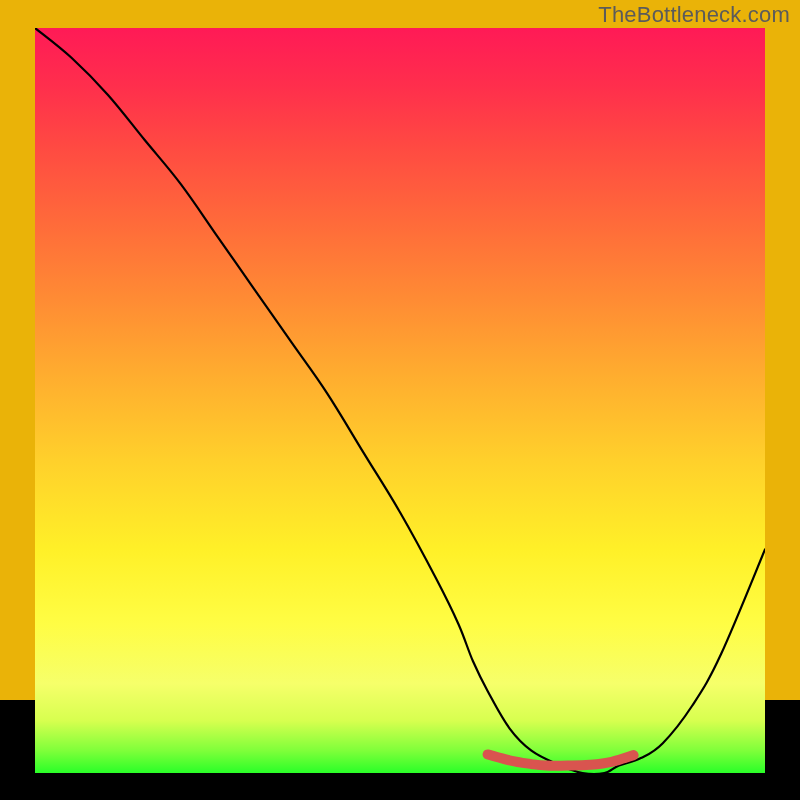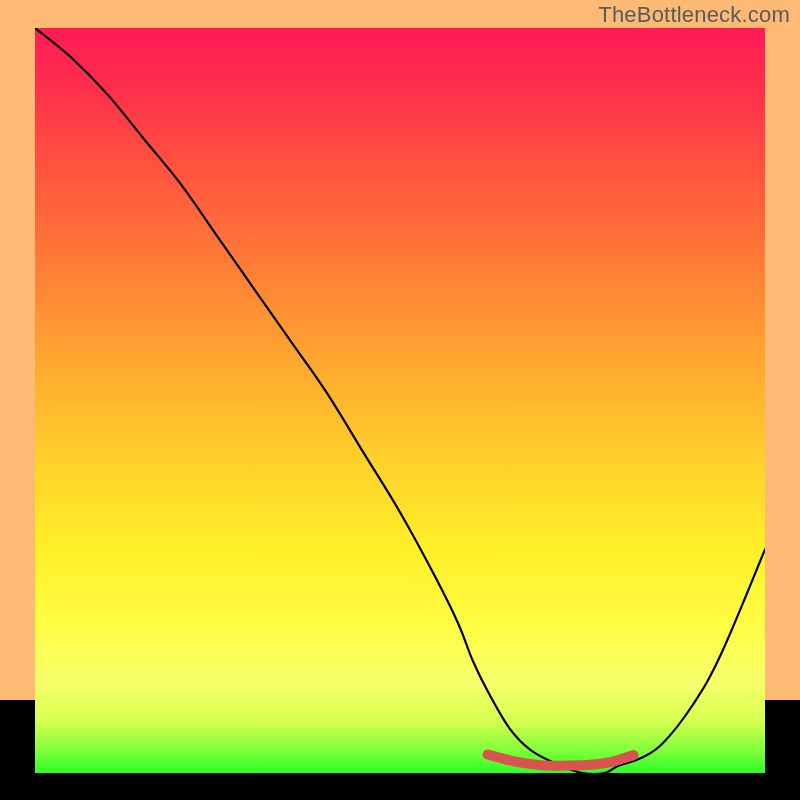--- a/index.html
+++ b/index.html
@@ -8,21 +8,21 @@
     width: 800px;
     height: 800px;
     background: #000;
     overflow: hidden;
     font-family: Arial, Helvetica, sans-serif;
   }
   .frame {
     position: relative;
     width: 800px;
     height: 700px;
-    background: #fdba74;
+    background: #eab308;
   }
   .watermark {
     position: absolute;
     top: 2px;
     right: 10px;
     color: #5b5b5b;
     font-size: 22px;
     font-weight: 500;
     letter-spacing: 0.2px;
     z-index: 5;

